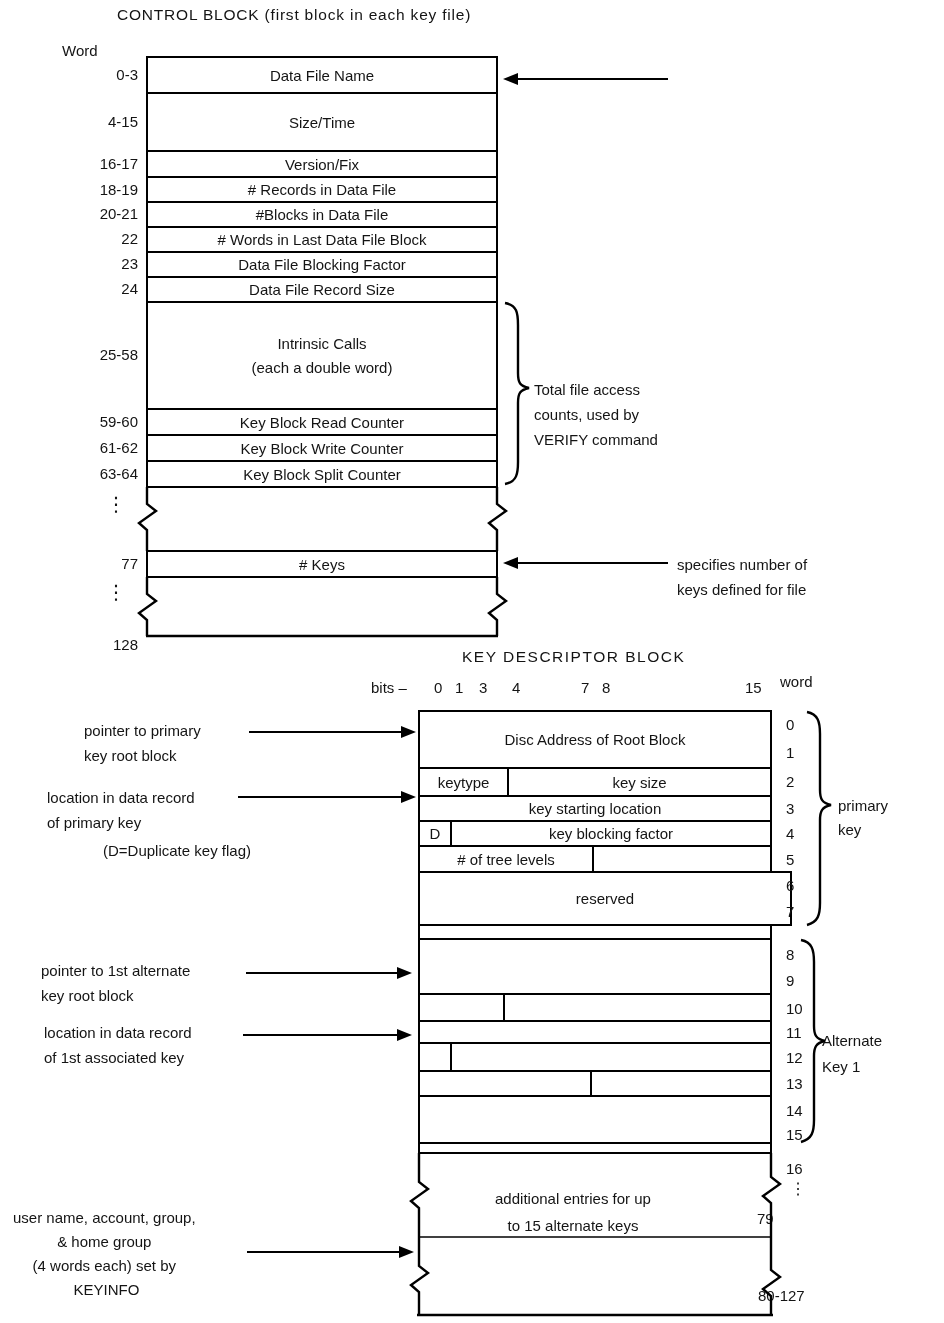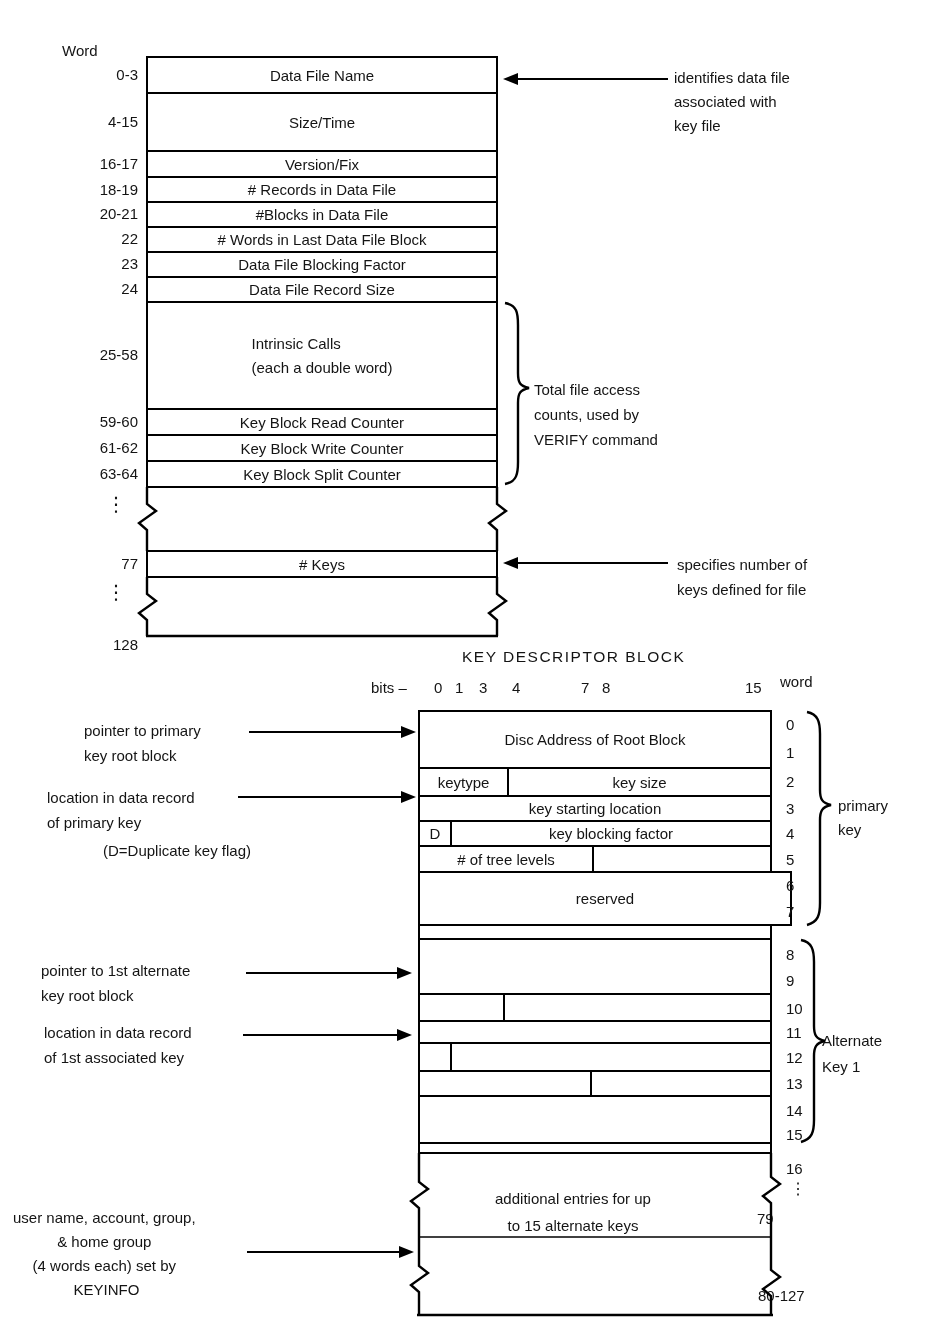--- a/index.html
+++ b/index.html
@@ -1,39 +1,40 @@
 <!DOCTYPE html>
 <html><head>
 <meta charset="utf-8">
 <style>
   html,body{margin:0;padding:0;background:#fff;}
   #page{position:relative;width:944px;height:1323px;background:#fff;overflow:hidden;
         font-family:"Liberation Sans",sans-serif;color:#141414;}
   .box{position:absolute;border:2px solid #000;background:#fff;box-sizing:border-box;
-       display:flex;align-items:center;justify-content:center;text-align:left;
+       display:flex;align-items:center;justify-content:center;text-align:center;
        font-size:15px;color:#141414;}
   .cellL,.cellR{position:absolute;top:0;bottom:0;display:flex;align-items:center;justify-content:center;}
   .cellL{left:0;}
   .divider{position:absolute;top:0;bottom:0;width:2px;background:#000;}
   .wlabel{position:absolute;width:100px;text-align:right;font-size:15px;}
   .wnum{position:absolute;font-size:15px;}
   .txt{position:absolute;font-size:15px;line-height:24px;}
   .txt div{white-space:pre;}
   .title{position:absolute;font-size:15.5px;letter-spacing:0.8px;}
   .vdots{position:absolute;font-size:20px;line-height:12px;}
   .sliver{position:absolute;border:2px solid #000;box-sizing:border-box;background:#fff;
           background-image:radial-gradient(#555 0.8px,transparent 1.1px);background-size:8px 4px;}
   .two-line{display:flex;flex-direction:column;line-height:24px;}
   svg{position:absolute;left:0;top:0;pointer-events:none;}
 </style>
 </head>
 <body>
 
 <div id="page">
 
+  <div class="title" style="left:117px;top:6px;">CONTROL BLOCK (first block in each key file)</div>
   <div class="wnum" style="left:62px;top:42px;">Word</div>
 
   <div class="wlabel" style="left:38px;top:66px;">0-3</div>
   <div class="wlabel" style="left:38px;top:113px;">4-15</div>
   <div class="wlabel" style="left:38px;top:155px;">16-17</div>
   <div class="wlabel" style="left:38px;top:181px;">18-19</div>
   <div class="wlabel" style="left:38px;top:205px;">20-21</div>
   <div class="wlabel" style="left:38px;top:230px;">22</div>
   <div class="wlabel" style="left:38px;top:255px;">23</div>
   <div class="wlabel" style="left:38px;top:280px;">24</div>
@@ -58,25 +59,20 @@
     <div class="two-line">
       <div>Intrinsic Calls</div>
       <div>(each a double word)</div>
     </div>
   </div>
   <div class="box" style="left:146px;top:408px;width:352px;height:28px;">Key Block Read Counter</div>
   <div class="box" style="left:146px;top:434px;width:352px;height:28px;">Key Block Write Counter</div>
   <div class="box" style="left:146px;top:460px;width:352px;height:28px;">Key Block Split Counter</div>
   <div class="box" style="left:146px;top:550px;width:352px;height:28px;"># Keys</div>
 
-  <div class="txt" style="left:674px;top:66px;">
-    <div>identifies data file</div>
-    <div>associated with</div>
-    <div>key file</div>
-  </div>
   <div class="txt" style="left:534px;top:377px;line-height:25px;">
     <div>Total file access</div>
     <div>counts, used by</div>
     <div>VERIFY command</div>
   </div>
   <div class="txt" style="left:677px;top:552px;line-height:25px;">
     <div>specifies number of</div>
     <div>keys defined for file</div>
   </div>
 

